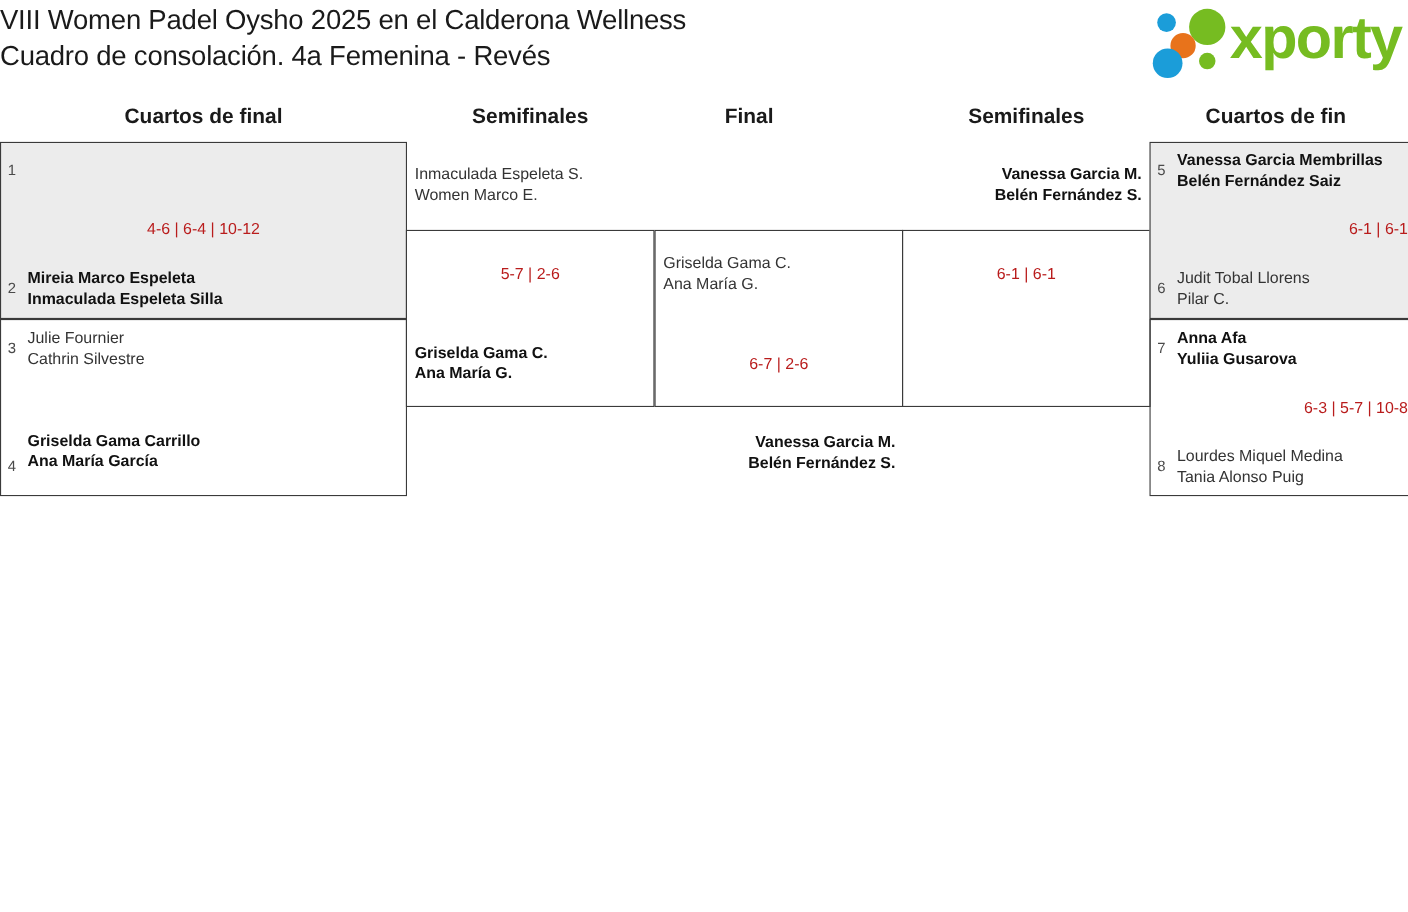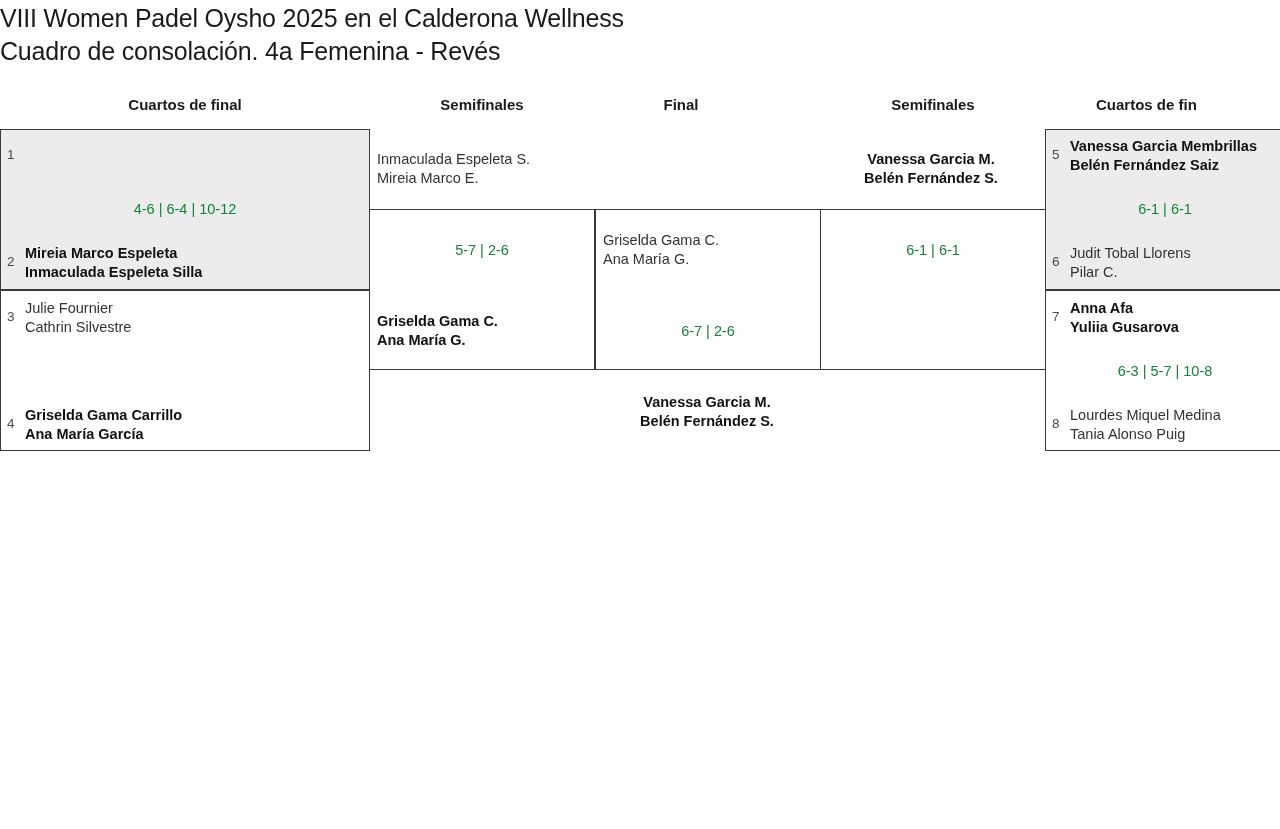--- a/index.html
+++ b/index.html
@@ -35,21 +35,21 @@
   .dot.g-sm  { width: 15px; height: 15px; background: #76bc21; left: 44px; top: 42px; }
   .logo-word {
     position: absolute; left: 72px; top: 2px;
     font-size: 54px; line-height: 58px; font-weight: 700;
     color: #76bc21; letter-spacing: -1.5px;
   }
 
   
   .round-head {
     position: absolute; top: 96px;
-    font-size: 15px; font-weight: 700; color: #1a1a1a;
+    font-size: 19px; font-weight: 700; color: #1a1a1a;
     text-align: center; white-space: nowrap;
   }
 
   
   .box {
     position: absolute;
     border: 1px solid #3a3a3a;
     background: transparent;
   }
   .box.shaded { background: #ececec; }
@@ -65,37 +65,47 @@
   .team .ln { display: block; }
 
   .seed {
     position: absolute;
     font-size: 13.5px; color: #4a4a4a; font-weight: 400;
     white-space: nowrap;
   }
 
   .score {
     position: absolute;
-    font-size: 14.5px; line-height: 19px; color: #15803d;
+    font-size: 14.5px; line-height: 19px; color: #b91c1c;
     white-space: nowrap;
   }
   .ta-l { text-align: left; }
-  .ta-r { text-align: center; }
+  .ta-r { text-align: right; }
   .ta-c { text-align: center; }
 </style>
 </head>
 <body>
 
 <div id="root">
 
   <div class="title-block">
     <div class="title-line">VIII Women Padel Oysho 2025 en el Calderona Wellness</div>
     <div class="title-line">Cuadro de consolación. 4a Femenina - Revés</div>
   </div>
 
+  <div class="logo">
+    <div class="logo-dots">
+      <span class="dot b-sm"></span>
+      <span class="dot g-lg"></span>
+      <span class="dot o-md"></span>
+      <span class="dot b-lg"></span>
+      <span class="dot g-sm"></span>
+    </div>
+    <div class="logo-word">xporty</div>
+  </div>
 
   <div class="round-head" style="left:60px; width:250px;">Cuartos de final</div>
   <div class="round-head" style="left:357px; width:250px;">Semifinales</div>
   <div class="round-head" style="left:556px; width:250px;">Final</div>
   <div class="round-head" style="left:808px; width:250px;">Semifinales</div>
   <div class="round-head" style="left:1096px; width:250px; text-align:left;">Cuartos de fin</div>
 
   <div class="box shaded" style="left:0px; top:129px; width:370px; height:161px;"></div>
   <div class="seed" style="left:7px; top:147px;">1</div>
   <div class="score ta-c" style="left:0px; top:200px; width:370px;">4-6 | 6-4 | 10-12</div>
@@ -105,29 +115,29 @@
     <span class="ln">Inmaculada Espeleta Silla</span>
   </div>
 
   <div class="box" style="left:0px; top:290px; width:370px; height:161px;"></div>
   <div class="seed" style="left:7px; top:309px;">3</div>
   <div class="team ta-l" style="left:25px; top:299px; width:330px;">
     <span class="ln">Julie Fournier</span>
     <span class="ln">Cathrin Silvestre</span>
   </div>
   <div class="seed" style="left:7px; top:416px;">4</div>
-  <div class="team ta-l win" style="left:25px; top:406px; width:330px;">
+  <div class="team ta-l win" style="left:25px; top:392px; width:330px;">
     <span class="ln">Griselda Gama Carrillo</span>
     <span class="ln">Ana María García</span>
   </div>
 
   <div class="box" style="left:369px; top:209px; width:226px; height:161px;"></div>
   <div class="team ta-l" style="left:377px; top:150px; width:215px;">
     <span class="ln">Inmaculada Espeleta S.</span>
-    <span class="ln">Mireia Marco E.</span>
+    <span class="ln">Women Marco E.</span>
   </div>
   <div class="score ta-c" style="left:369px; top:241px; width:226px;">5-7 | 2-6</div>
   <div class="team ta-l win" style="left:377px; top:312px; width:215px;">
     <span class="ln">Griselda Gama C.</span>
     <span class="ln">Ana María G.</span>
   </div>
 
   <div class="box" style="left:595px; top:209px; width:226px; height:161px;"></div>
   <div class="team ta-l" style="left:603px; top:231px; width:215px;">
     <span class="ln">Griselda Gama C.</span>

